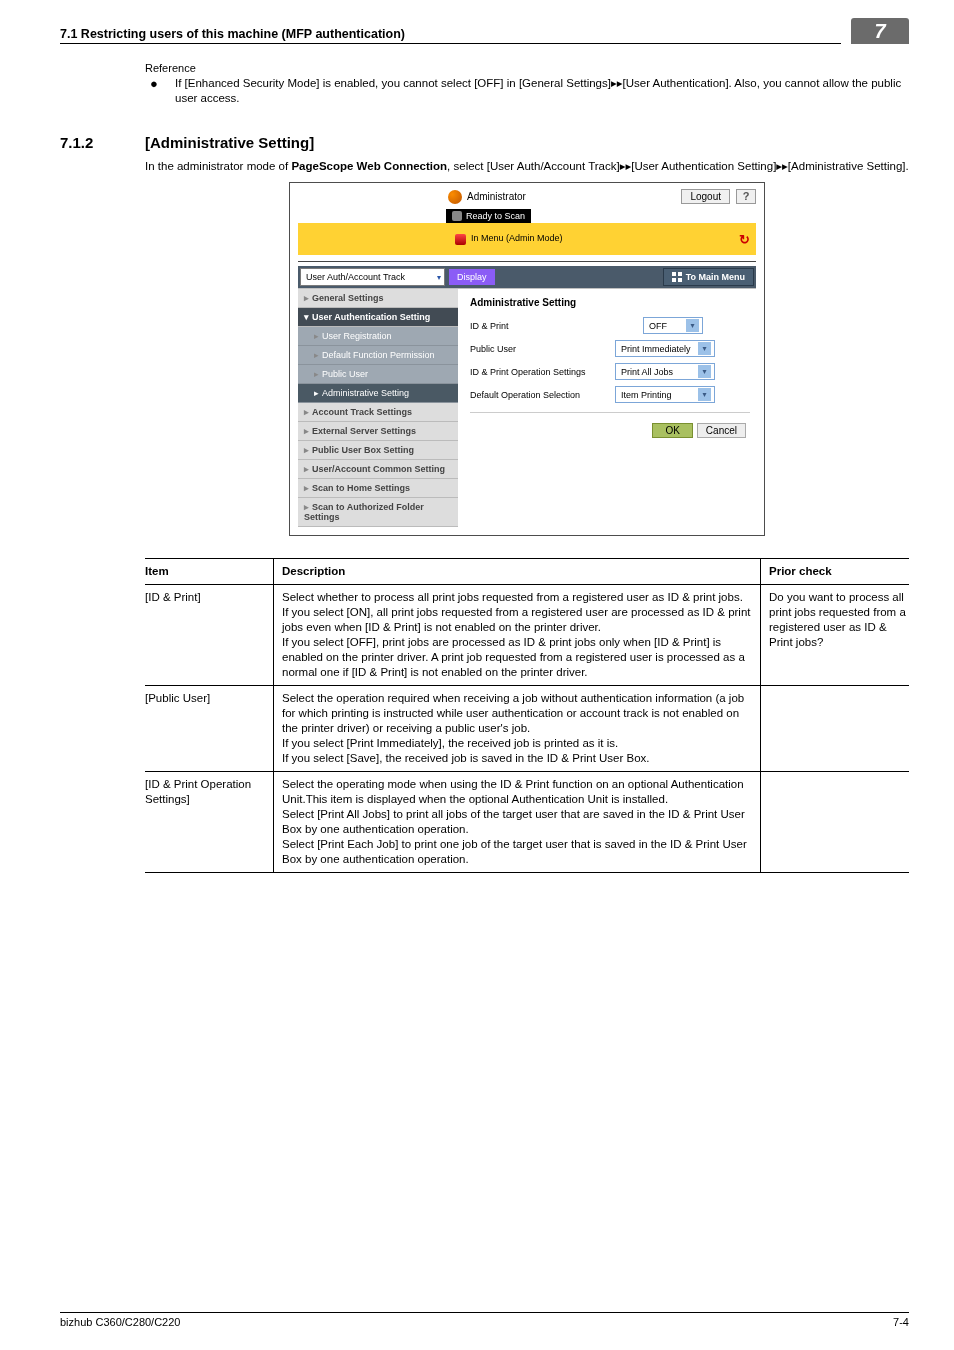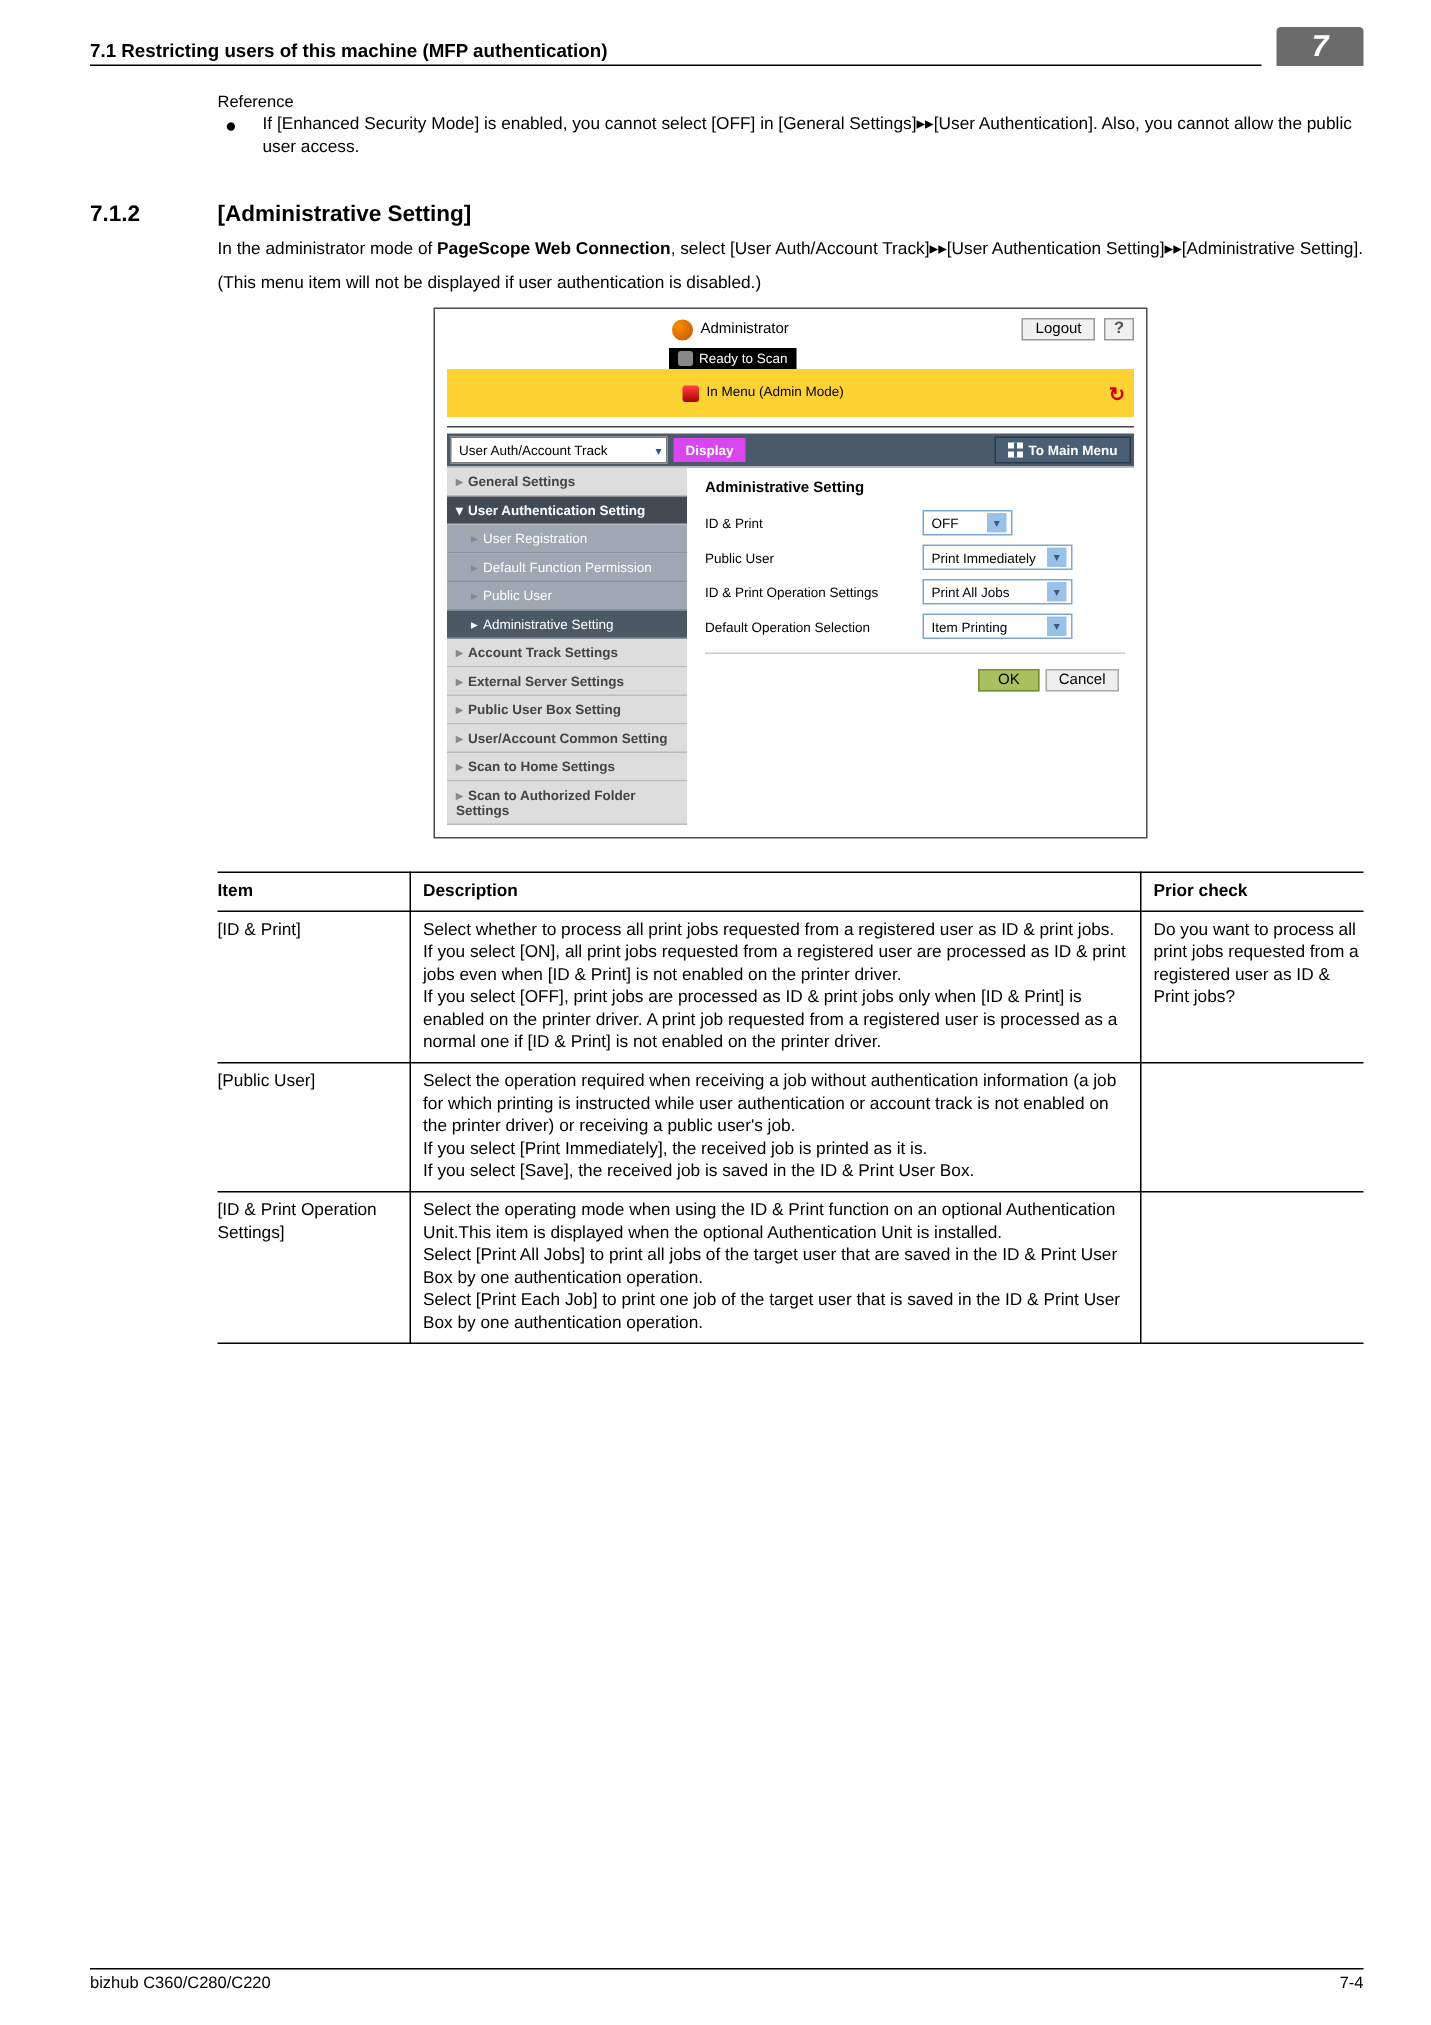--- a/index.html
+++ b/index.html
@@ -104,21 +104,21 @@
     background:#4a5a6a;
     padding:2px;
   }
   .select-mock {
     background:#fff; border:1px solid #7a7a7a; height:16px; font-size:9px;
     display:flex; align-items:center; justify-content:space-between;
     padding:0 3px 0 5px; min-width: 135px;
   }
   .sel-arrow { color:#2a55a8; font-size:8px; }
   .disp-btn {
-    background:#d946ef; color:#fff; padding:3px 8px; font-size:9px; border:none;font-weight:bold;
+    background:#8b5cf6; color:#fff; padding:3px 8px; font-size:9px; border:none;
   }
   .spacer-flex { flex:1; }
   .main-menu-btn {
     background:#4a5f73; color:#fff; padding:3px 8px; border:1px solid #2a3a4a;
     display:flex; align-items:center; gap:4px; font-size:9px; font-weight:bold;
   }
   .four-sq { width:10px; height:10px; background:#fff; display:inline-block;
     background-image: linear-gradient(#4a5f73,#4a5f73), linear-gradient(#4a5f73,#4a5f73);
     background-size: 2px 100%, 100% 2px;
     background-position: center, center;
@@ -212,21 +212,20 @@
 
 <div class="section-row">
   <div class="section-num">7.1.2</div>
   <div class="section-title">[Administrative Setting]</div>
 </div>
 
 <div class="content">
   <div class="para">
     In the administrator mode of <b>PageScope Web Connection</b>, select [User Auth/Account Track]▸▸[User Authentication Setting]▸▸[Administrative Setting].
   </div>
-  <div class="para">(This menu item will not be displayed if user authentication is disabled.)</div>
 
   <div class="shot-wrap">
     <div class="shot">
       <div class="shot-top">
         <div class="admin-left">
           <div style="width:145px;"></div>
           <span class="admin-icon"></span>
           <span>Administrator</span>
         </div>
         <div class="btns">
@@ -274,21 +273,21 @@
           <div class="item"><span class="tri">▸</span><span>External Server Settings</span></div>
           <div class="item"><span class="tri">▸</span><span>Public User Box Setting</span></div>
           <div class="item"><span class="tri">▸</span><span>User/Account Common Setting</span></div>
           <div class="item"><span class="tri">▸</span><span>Scan to Home Settings</span></div>
           <div class="item"><span class="tri">▸</span><span>Scan to Authorized Folder Settings</span></div>
         </div>
         <div class="main-pane">
           <div class="h">Administrative Setting</div>
           <div class="row-setting">
             <div class="lbl">ID &amp; Print</div>
-            <div class="sel2" style="min-width:50px;">
+            <div class="sel2" style="min-width:50px;margin-left:28px;">
                 <span>OFF</span>
                 <span class="sel-arrow">▾</span>
               </div>
           </div>
           <div class="row-setting">
             <div class="lbl">Public User</div>
             <div class="sel2">
                 <span>Print Immediately</span>
                 <span class="sel-arrow">▾</span>
               </div>

